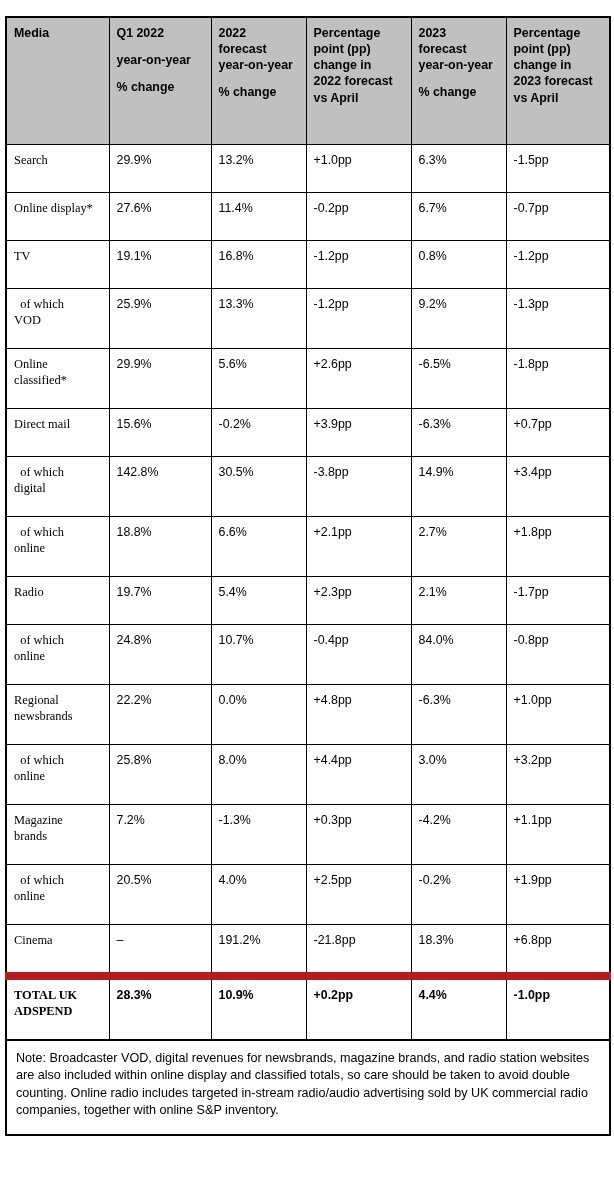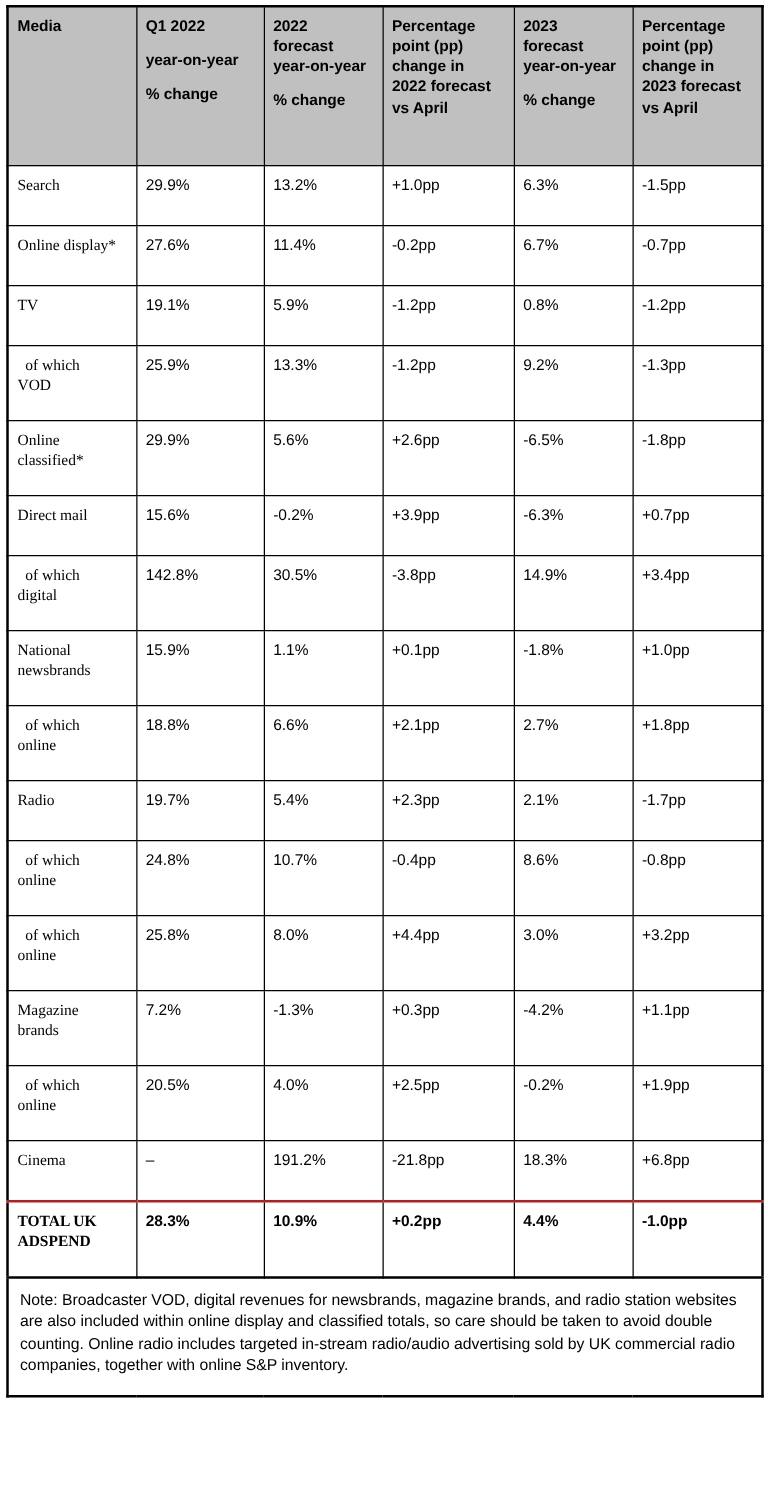--- a/index.html
+++ b/index.html
@@ -12,21 +12,21 @@
     height: 1192px;
     font-family: "Liberation Sans", sans-serif;
     color: #000000;
     overflow: hidden;
   }
   .page {
     position: relative;
     width: 614px;
     height: 1192px;
     box-sizing: border-box;
-    padding: 4px 5px 5px 5px;
+    padding: 16px 5px 5px 5px;
     border-radius: 28px;
   }
   table.adspend {
     border-collapse: collapse;
     table-layout: fixed;
     width: 604px;
     border: 2px solid #000;
   }
   table.adspend col.c-media   { width: 103px; }
   table.adspend col.c-q1      { width: 102px; }
@@ -55,21 +55,21 @@
   thead th .hline { display: block; }
   thead th .gap { display: block; height: 11px; }
 
   tbody tr.r1 td { height: 33px; }
   tbody tr.r2 td { height: 45px; }
 
   tbody td.media { white-space: pre; font-family: Liberation Serif, serif; }
 
   tbody tr.total td {
     font-weight: bold;
-    border-top: 2px solid #b91c1c;
+    border-top: 8px solid #b91c1c;
     height: 45px;
   }
 
   tr.notes td {
     border: none;
     border-top: 2px solid #000;
     padding: 9px 10px 14px 9px;
     font-size: 12.6px;
     line-height: 1.38;
   }
@@ -143,21 +143,21 @@
         <td class="media">Online display*</td>
         <td>27.6%</td>
         <td>11.4%</td>
         <td>-0.2pp</td>
         <td>6.7%</td>
         <td>-0.7pp</td>
       </tr>
       <tr class="r1">
         <td class="media">TV</td>
         <td>19.1%</td>
-        <td>5.9%</td>
+        <td>16.8%</td>
         <td>-1.2pp</td>
         <td>0.8%</td>
         <td>-1.2pp</td>
       </tr>
       <tr class="r2">
         <td class="media">  of which
 VOD</td>
         <td>25.9%</td>
         <td>13.3%</td>
         <td>-1.2pp</td>
@@ -184,29 +184,20 @@
       <tr class="r2">
         <td class="media">  of which
 digital</td>
         <td>142.8%</td>
         <td>30.5%</td>
         <td>-3.8pp</td>
         <td>14.9%</td>
         <td>+3.4pp</td>
       </tr>
       <tr class="r2">
-        <td class="media">National
-newsbrands</td>
-        <td>15.9%</td>
-        <td>1.1%</td>
-        <td>+0.1pp</td>
-        <td>-1.8%</td>
-        <td>+1.0pp</td>
-      </tr>
-      <tr class="r2">
         <td class="media">  of which
 online</td>
         <td>18.8%</td>
         <td>6.6%</td>
         <td>+2.1pp</td>
         <td>2.7%</td>
         <td>+1.8pp</td>
       </tr>
       <tr class="r1">
         <td class="media">Radio</td>
@@ -215,22 +206,31 @@
         <td>+2.3pp</td>
         <td>2.1%</td>
         <td>-1.7pp</td>
       </tr>
       <tr class="r2">
         <td class="media">  of which
 online</td>
         <td>24.8%</td>
         <td>10.7%</td>
         <td>-0.4pp</td>
-        <td>8.6%</td>
+        <td>84.0%</td>
         <td>-0.8pp</td>
+      </tr>
+      <tr class="r2">
+        <td class="media">Regional
+newsbrands</td>
+        <td>22.2%</td>
+        <td>0.0%</td>
+        <td>+4.8pp</td>
+        <td>-6.3%</td>
+        <td>+1.0pp</td>
       </tr>
       <tr class="r2">
         <td class="media">  of which
 online</td>
         <td>25.8%</td>
         <td>8.0%</td>
         <td>+4.4pp</td>
         <td>3.0%</td>
         <td>+3.2pp</td>
       </tr>

